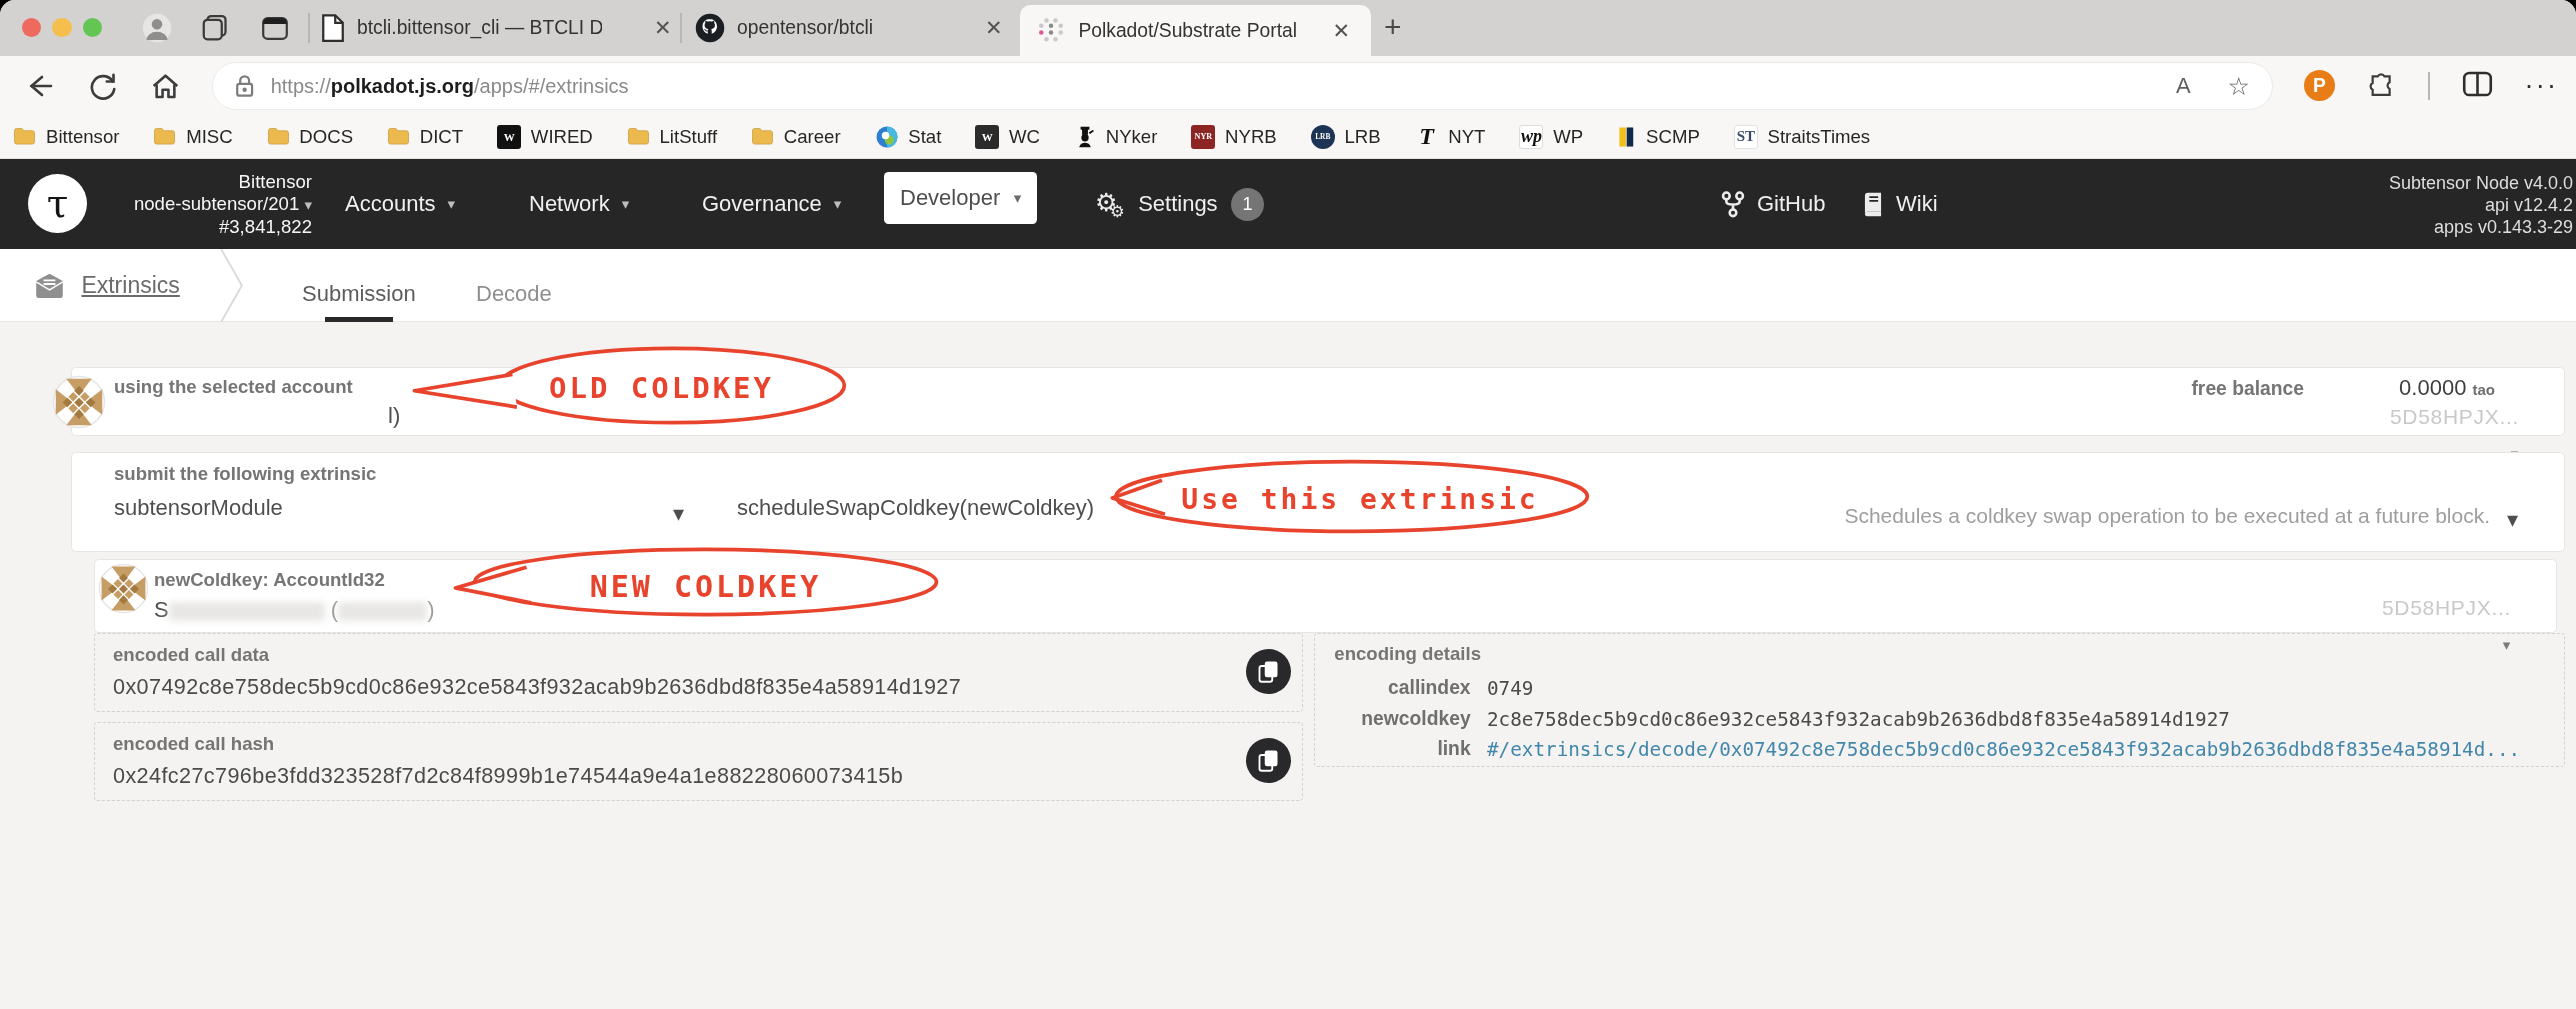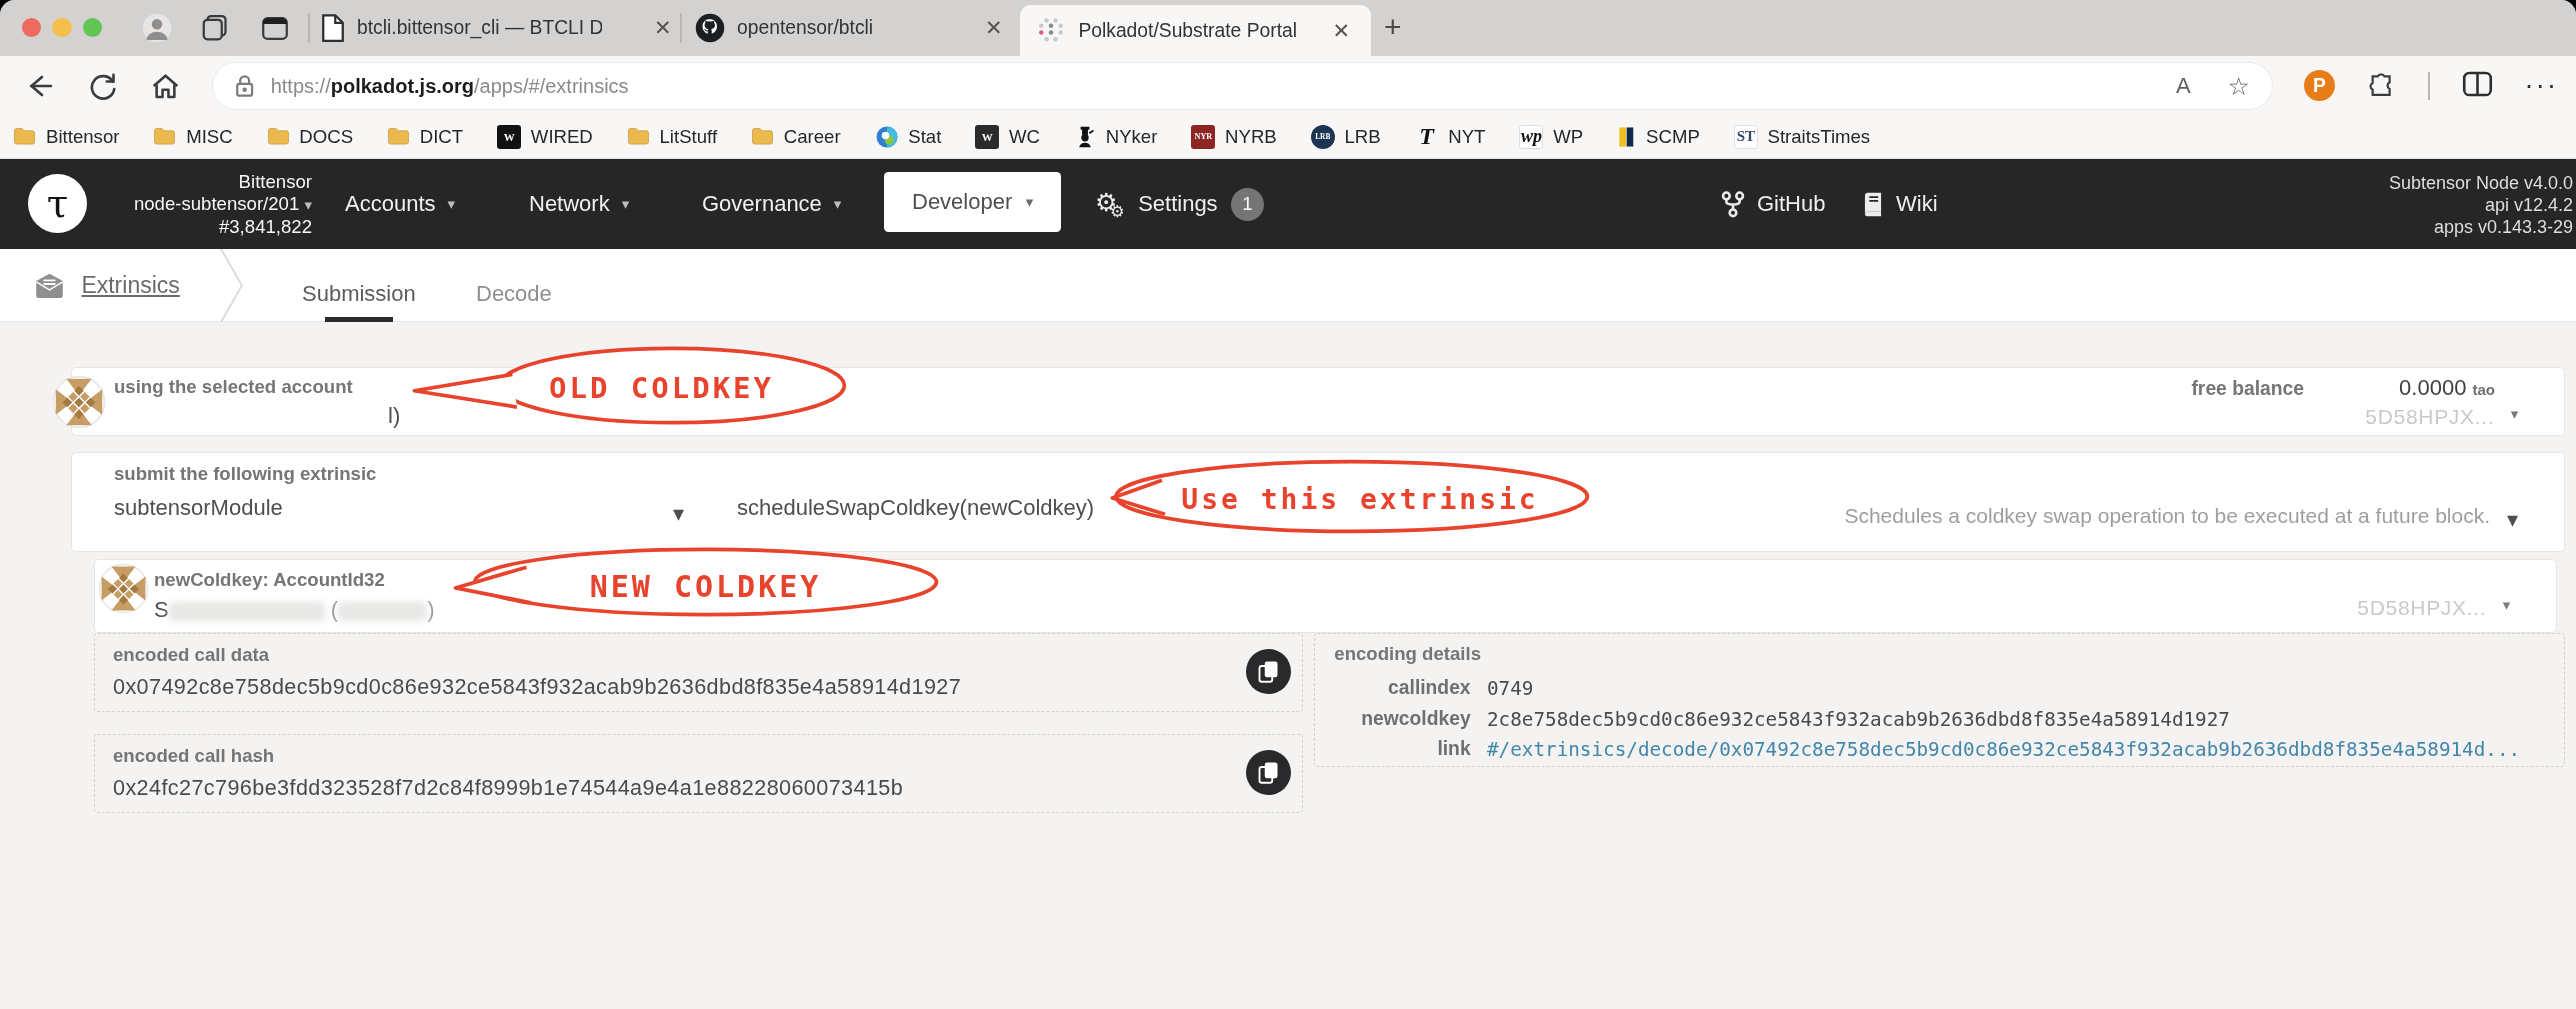--- a/index.html
+++ b/index.html
@@ -41,41 +41,41 @@
   
   .appheader { position:absolute; left:0; top:159px; width:100%; height:90px; background:#262626; color:#efefef; }
   .logo { position:absolute; left:28px; top:15px; width:59px; height:59px; border-radius:50%;
           background:#fff; color:#141414; display:flex; align-items:center; justify-content:center;
           font-size:39px; font-family:"DejaVu Serif",serif; }
   .chainblock { position:absolute; left:89px; top:12px; width:223px; text-align:right;
                 font-size:18.6px; line-height:22px; color:#f6f6f6; }
   .menu { position:absolute; top:0; height:90px; display:flex; align-items:center; gap:12px;
           font-size:22px; color:#f1f1f1; }
   .caret { font-size:15px; color:#bdbdbd; }
-  .dev-btn { position:absolute; left:884px; top:12.6px; height:60px; padding:0 28px; background:#fff;
+  .dev-btn { position:absolute; left:884px; top:12.6px; height:52px; padding:0 16px; background:#fff;
              border-radius:4.5px; color:#4e4e4e; display:flex; align-items:center; gap:13.4px; font-size:22px; }
   .settings { position:absolute; left:1095px; top:0; height:90px; display:flex; align-items:center; gap:13.4px; font-size:22px; }
   .badge1 { width:33px; height:33px; border-radius:50%; background:#757575; color:#fff;
             display:flex; align-items:center; justify-content:center; font-size:18px; }
   .hlink { position:absolute; top:0; height:90px; display:flex; align-items:center; gap:12px; font-size:22px; }
   .versions { position:absolute; right:3px; top:12.6px; text-align:right; font-size:18px; line-height:22px; color:#dedede; }
 
   
   .subnav { position:absolute; left:0; top:249px; width:100%; height:73px; background:#fff; border-bottom:0.7px solid #e9e7e5; }
   .sn-section { position:absolute; left:34px; top:0; height:73px; display:flex; align-items:center; gap:16.4px;
                 font-size:23px; color:#6b6b6b;text-decoration:underline; }
   .sn-tab { position:absolute; top:0; height:73px; display:flex; align-items:center; font-size:22px;margin-top:8px; }
   .sn-underline { position:absolute; left:325px; top:68px; width:68px; height:5.2px; background:#2a2a2c; }
 
   
   .content { position:absolute; left:0; top:322px; width:100%; height:687px; background:#f4f3f1; }
   .card { position:absolute; background:#fff; border:0.7px solid #e7e5e3; border-radius:4.5px; }
   .flabel { position:absolute; font-size:18.6px; font-weight:700; color:#757575; }
   .fvalue { position:absolute; font-size:22px; color:#4e4e4e; }
-  .addr-short { position:absolute; font-size:21px; color:#c9c9c9; letter-spacing:0.7px; display:flex; align-items:flex-start; gap:16.4px; }
+  .addr-short { position:absolute; font-size:21px; color:#c9c9c9; letter-spacing:0.7px; display:flex; align-items:flex-end; gap:16.4px;flex-direction:column; }
   .addr-short .caret { color:#7a7a7a; }
   .identicon { position:absolute; }
   .redact { display:inline-block; height:19.3px; background:#e8e7e5; border-radius:3px; filter:blur(3.7px); vertical-align:middle; }
   .dashbox { position:absolute; border:1.5px dashed #d3d1ce; border-radius:3.7px; }
   .hexval { position:absolute; font-size:21.6px; color:#4a4a4a; letter-spacing:0.4px; }
   .copybtn { position:absolute; width:45px; height:45px; border-radius:50%; background:#29292b;
              display:flex; align-items:center; justify-content:center; }
   .det-row { position:absolute; display:flex; }
   .det-key { width:172px; text-align:right; font-size:19.3px; font-weight:700; color:#6f6f6f; padding-right:16.4px; }
   .det-val { font-size:19.3px; color:#4a4a4a; font-family:"DejaVu Sans Mono",monospace; }
@@ -456,21 +456,21 @@
       <div class="flabel" style="left:18px; top:10.4px">encoded call data</div>
       <div class="hexval" style="left:18px; top:40px">0x07492c8e758dec5b9cd0c86e932ce5843f932acab9b2636dbd8f835e4a58914d1927</div>
       <div class="copybtn" style="right:11px; top:15px">
         <svg width="21" height="24" viewBox="0 0 28 32">
             <rect x="2" y="8" width="17" height="21" rx="3" fill="none" stroke="#fff" stroke-width="2.5"></rect>
             <rect x="9" y="2" width="17" height="21" rx="3" fill="#fff"></rect>
           </svg>
       </div>
     </div>
 
-    <div class="dashbox" style="left:94px; top:412px; width:1209px; height:79px">
+    <div class="dashbox" style="left:94px; top:400px; width:1209px; height:79px">
       <div class="flabel" style="left:18px; top:10.4px">encoded call hash</div>
       <div class="hexval" style="left:18px; top:40px">0x24fc27c796be3fdd323528f7d2c84f8999b1e74544a9e4a1e88228060073415b</div>
       <div class="copybtn" style="right:11px; top:15px">
         <svg width="21" height="24" viewBox="0 0 28 32">
             <rect x="2" y="8" width="17" height="21" rx="3" fill="none" stroke="#fff" stroke-width="2.5"></rect>
             <rect x="9" y="2" width="17" height="21" rx="3" fill="#fff"></rect>
           </svg>
       </div>
     </div>
 

